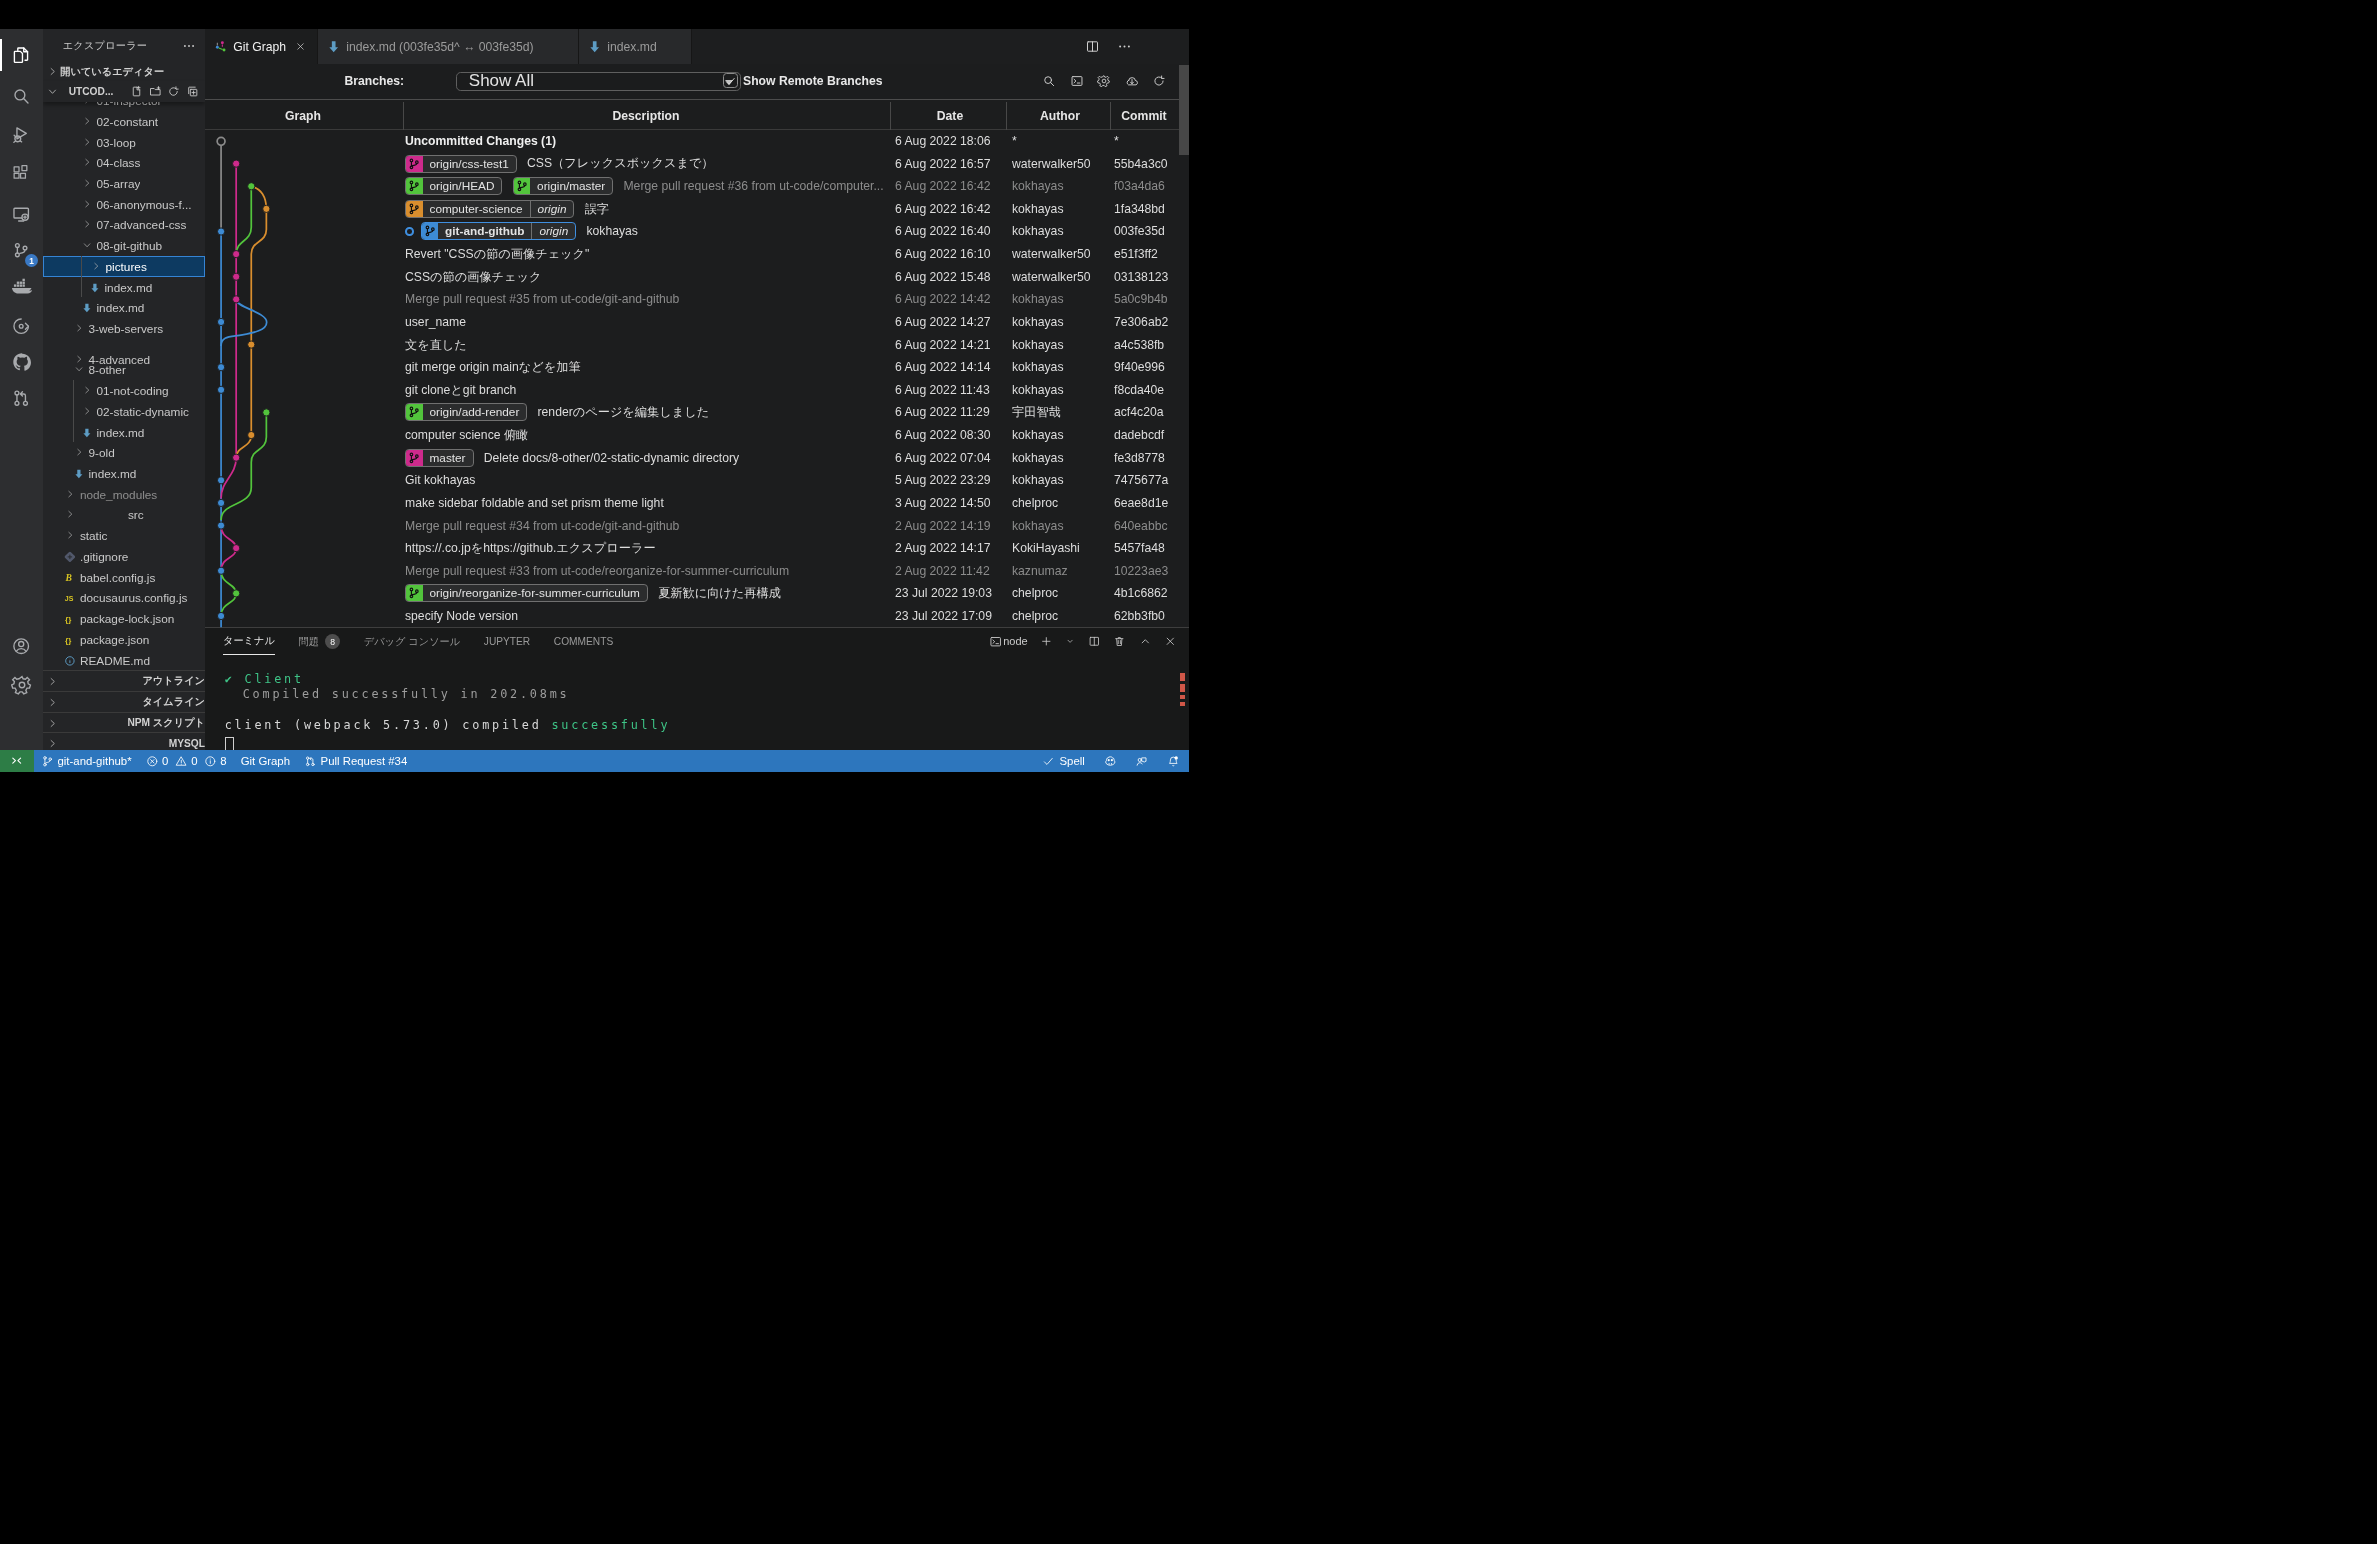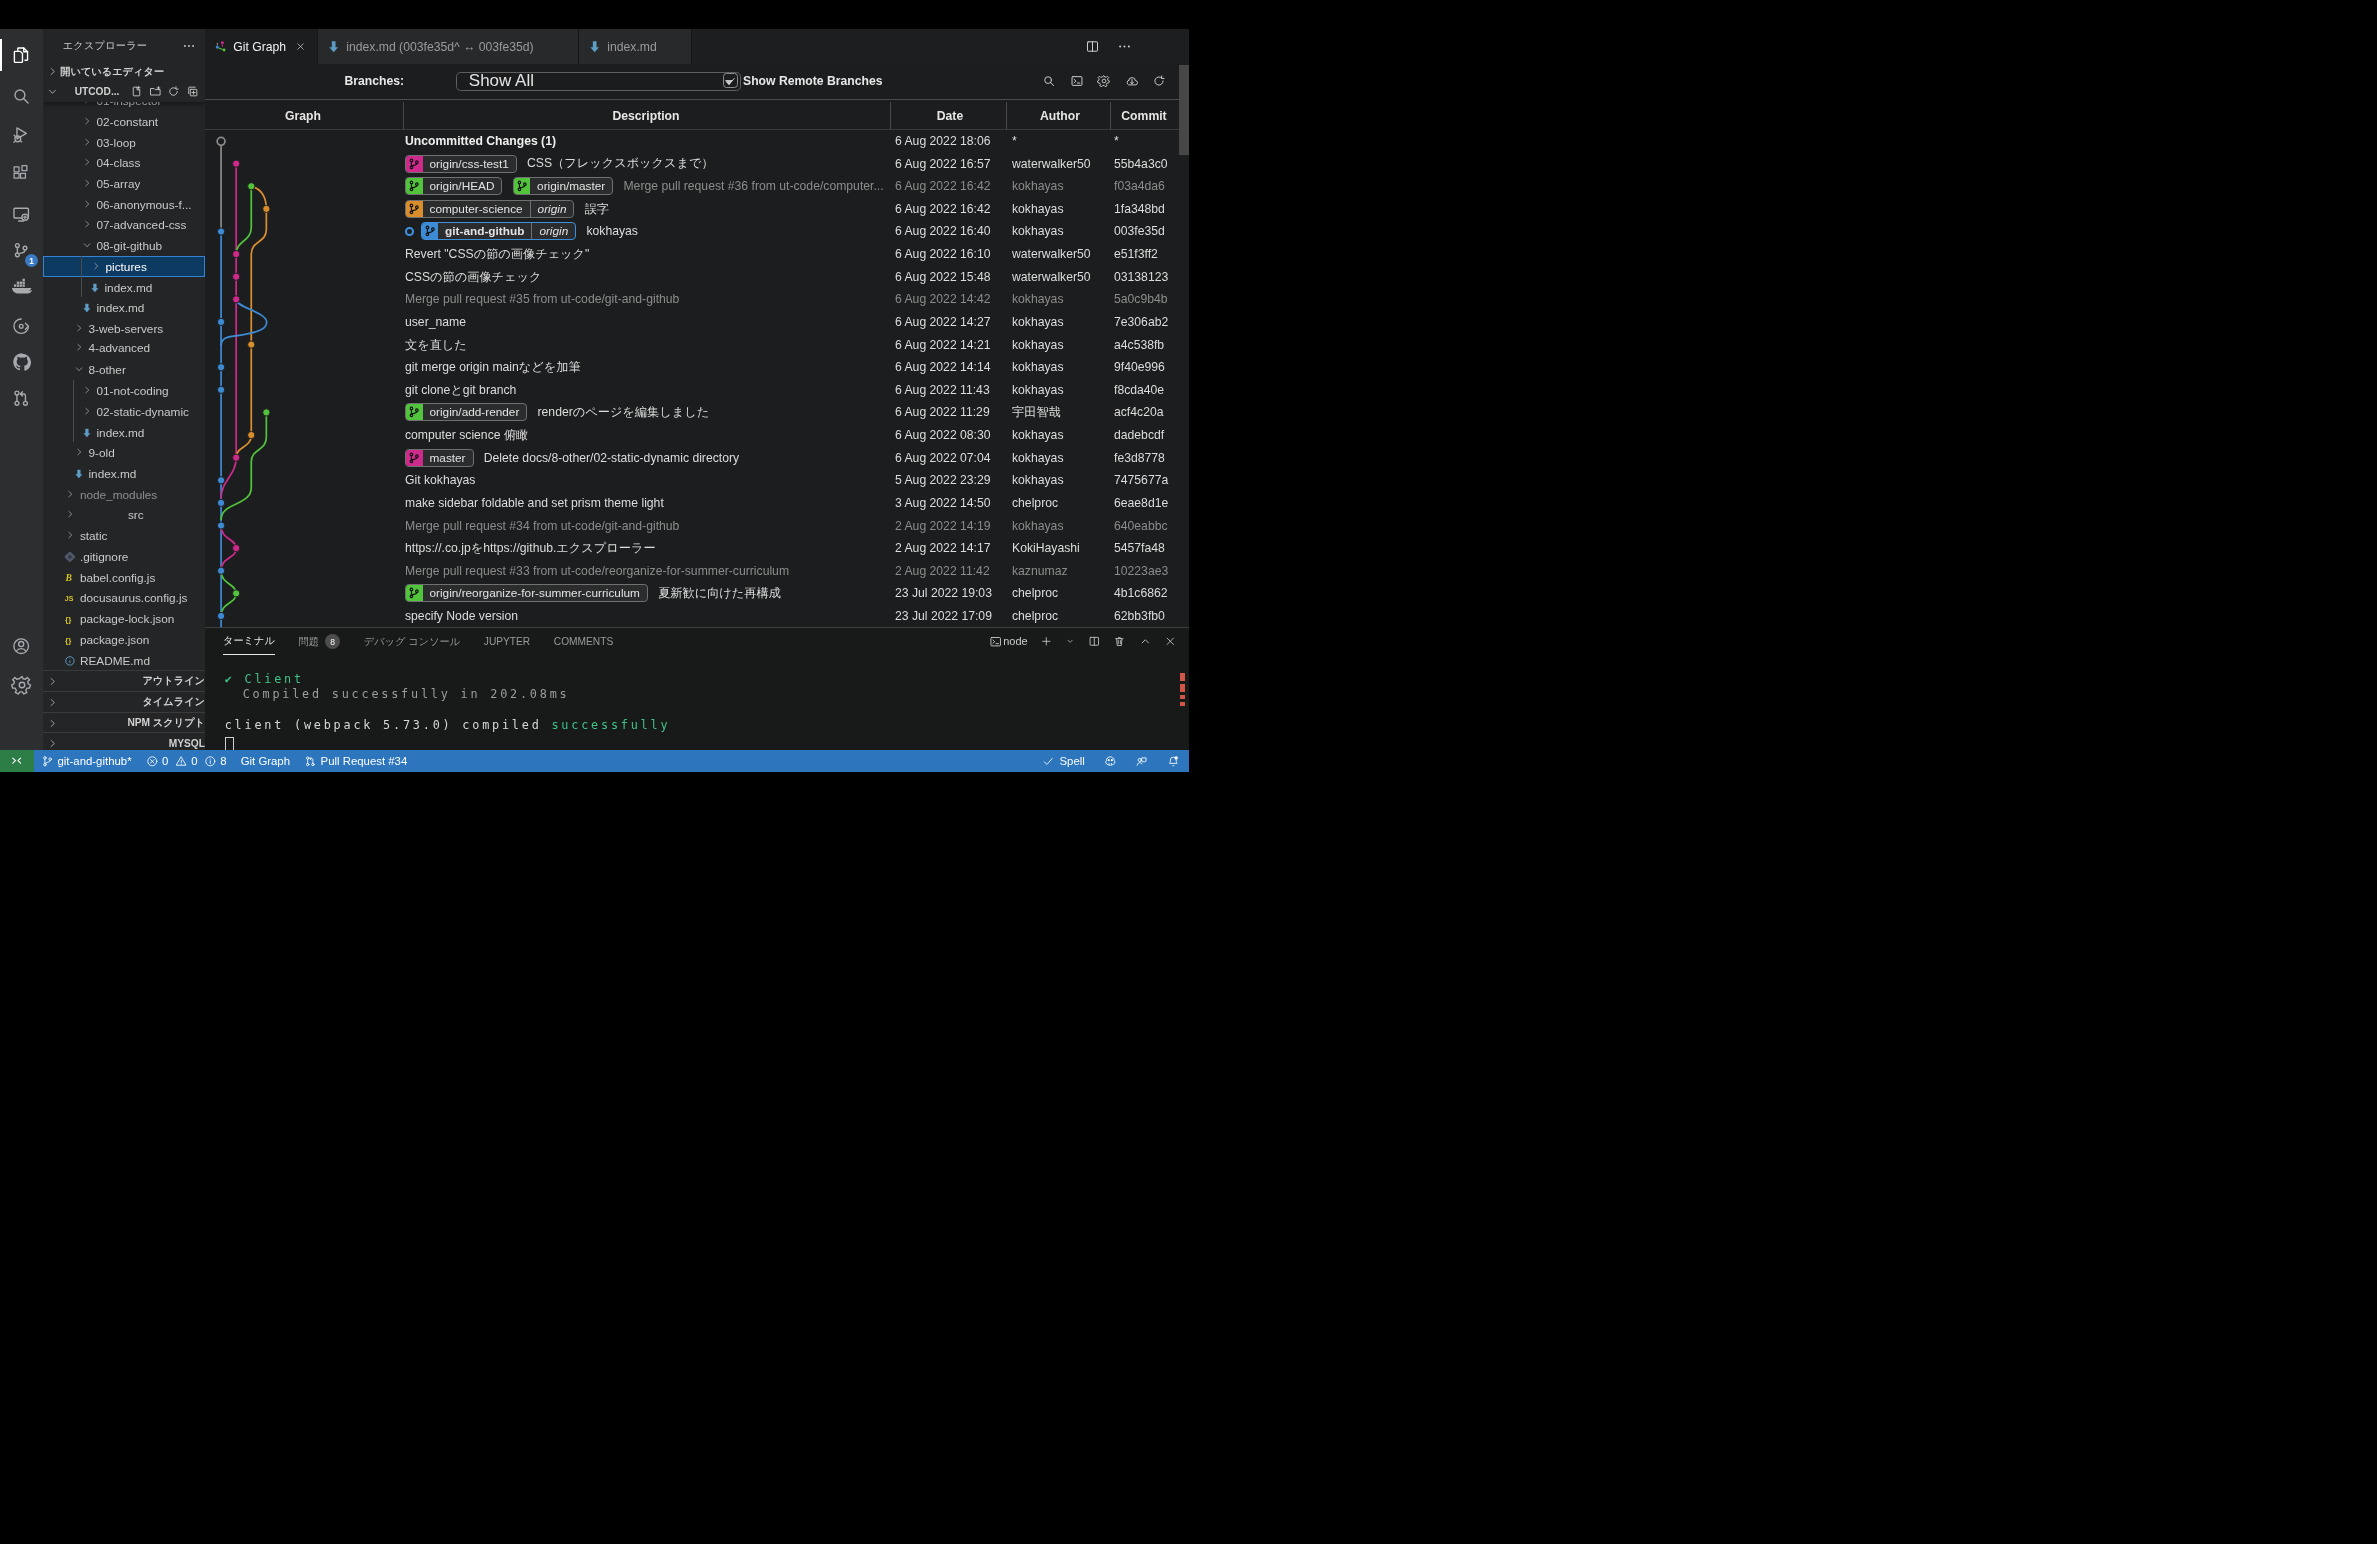--- a/index.html
+++ b/index.html
@@ -24,21 +24,21 @@
   #sidebar { left:43px; top:29px; width:162px; height:721px; background:#242527; color:#c5c5c5; overflow:hidden; }
   #sb-title-row { position:absolute; left:0; top:5.5px; width:162px; height:22px; display:flex; align-items:center; }
   #sb-title { margin-left:19.7px; font-size:10.2px; color:#cccccc; letter-spacing:0.2px; }
   #sb-more { position:absolute; right:9.4px; top:0; height:22px; display:flex; align-items:center; color:#cccccc; }
   .sb-section { position:absolute; left:0; width:162px; height:21px; background:#242527; z-index:2; display:flex; align-items:center; font-weight:bold; font-size:10.2px; color:#d2d2d2; }
   .sb-section .chev { margin-left:3.1px; width:12.6px; display:flex; justify-content:center; color:#c5c5c5; }
   .sb-section .lbl { margin-left:1.6px; }
   .sb-section.bordered { border-top:0.8px solid #3a3a3a;justify-content:space-between; }
   #utcod-row { position:absolute; left:0; top:52px; width:162px; height:21px; display:flex; align-items:center; font-weight:bold; font-size:10.2px; color:#d2d2d2; background:#242527; z-index:3; box-shadow:0 3.1px 3.9px rgba(0,0,0,.35); }
   #utcod-row .chev { margin-left:3.1px; width:12.6px; display:flex; justify-content:center; }
-  #utcod-row .lbl { margin-left:16px; }
+  #utcod-row .lbl { margin-left:10px; }
   #utcod-actions { position:absolute; right:6.3px; top:0; height:21px; display:flex; align-items:center; gap:5.5px; color:#cfcfcf; }
   #tree { position:absolute; left:0; top:0; width:162px; height:692px; z-index:1; }
   .trow { position:absolute; left:0; width:162px; height:21px; display:flex; align-items:center; font-size:11.8px; color:#c9c9c9; }
   .trow .twist { width:13.4px; height:13.4px; display:flex; align-items:center; justify-content:center; color:#b6b6b6; flex:none; }
   .trow .ficon { width:13.4px; height:13.4px; display:flex; align-items:center; justify-content:center; flex:none; }
   .trow .lbl { margin-left:3.1px; white-space:nowrap; overflow:hidden; }
   .trow.dim .lbl { color:#8e8e8e; }
   .trow.selected { background:#0d3a61; border:1.1px solid #3584d4; color:#fff; }
   .indent-guide { position:absolute; width:0.8px; background:#4a4a4a; }
 
@@ -307,21 +307,21 @@
           <span class="lbl">index.md</span>
         </div>
         <div class="trow" style="top: 289px; padding-left: 29px;">
           <span class="twist">
             <svg width="10.2" height="10.2" viewBox="0 0 24 24" fill="none" stroke="currentColor" stroke-width="1.6" stroke-linecap="round" stroke-linejoin="round">
               <path d="M9 5.5 16 12l-7 6.5"></path>
             </svg>
           </span>
           <span class="lbl">3-web-servers</span>
         </div>
-        <div class="trow" style="top: 308px; padding-left: 29px; text-align: center;">
+        <div class="trow" style="top: 320px; padding-left: 29px; text-align: center;">
           <span class="twist">
             <svg width="10.2" height="10.2" viewBox="0 0 24 24" fill="none" stroke="currentColor" stroke-width="1.6" stroke-linecap="round" stroke-linejoin="round">
               <path d="M9 5.5 16 12l-7 6.5"></path>
             </svg>
           </span>
           <span class="lbl">4-advanced</span>
         </div>
         <div class="trow" style="top: 330px; padding-left: 29px;">
           <span class="twist">
             <svg width="10.2" height="10.2" viewBox="0 0 24 24" fill="none" stroke="currentColor" stroke-width="1.6" stroke-linecap="round" stroke-linejoin="round">

